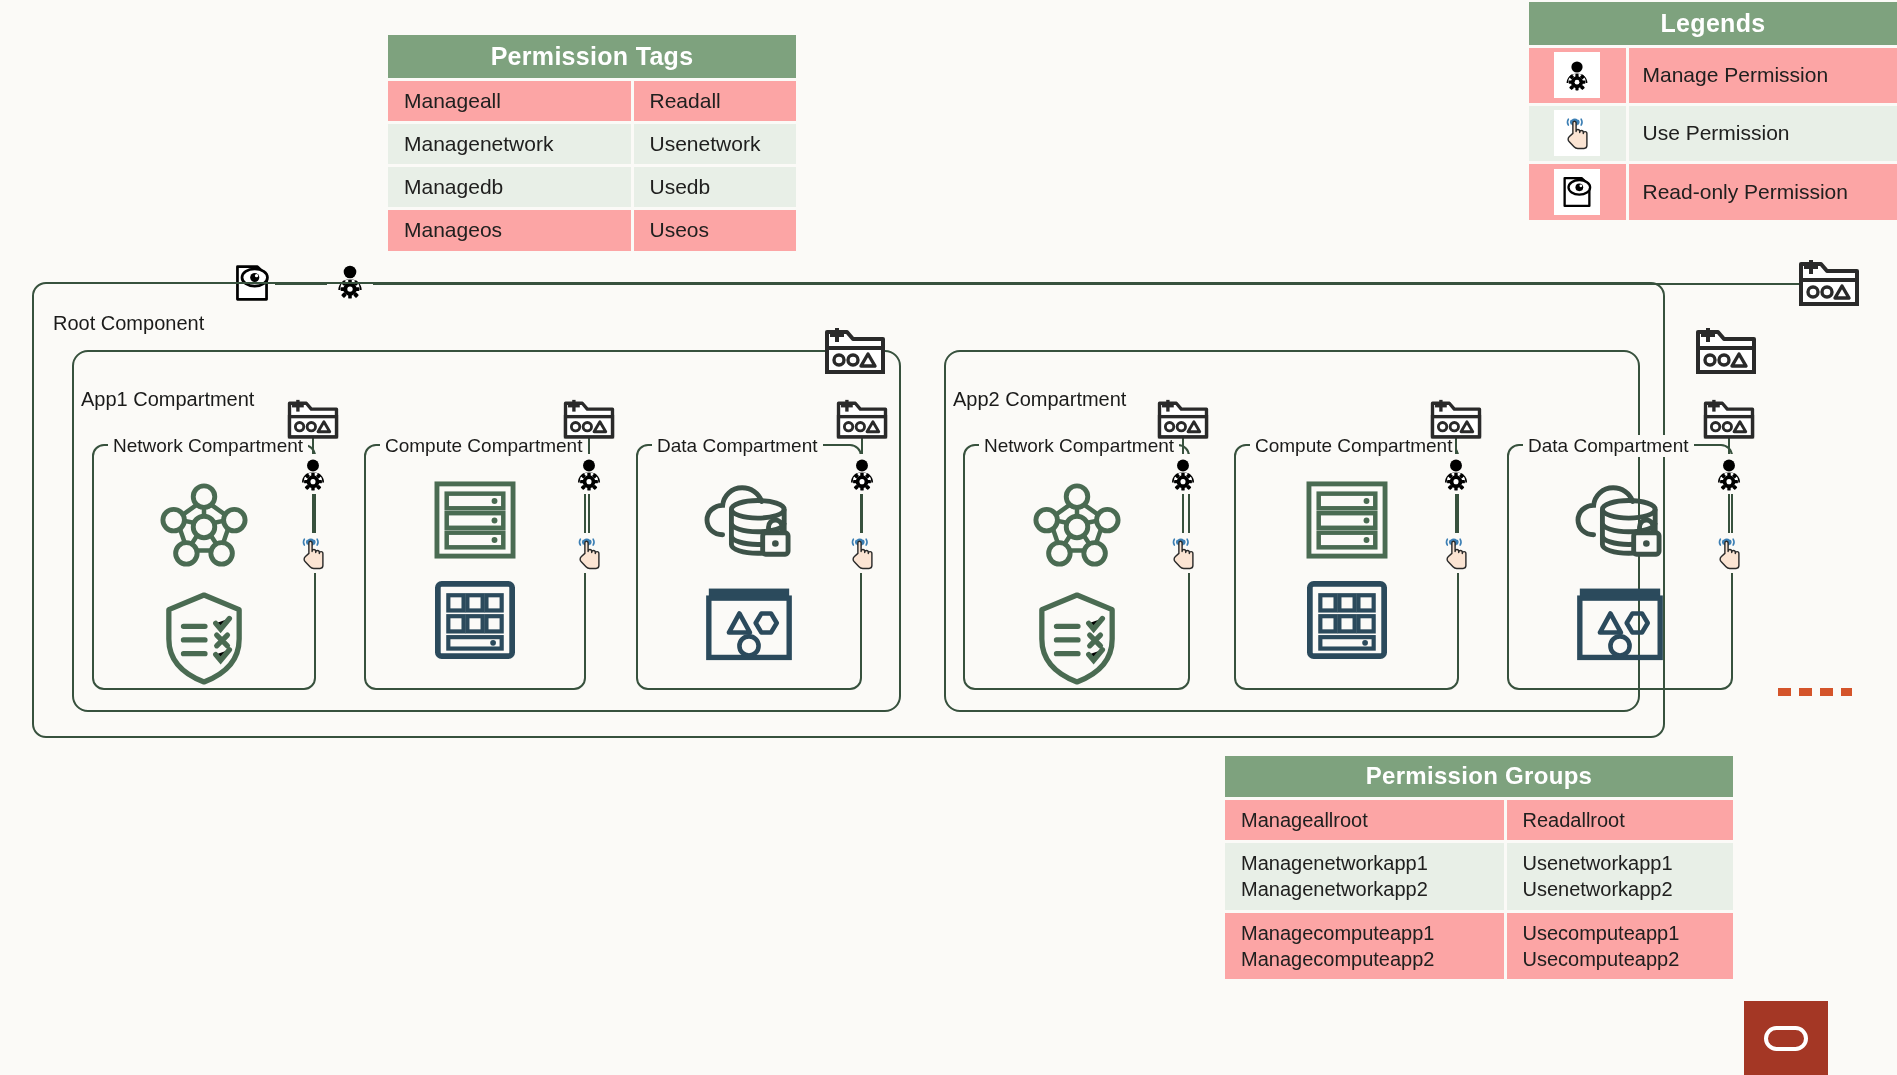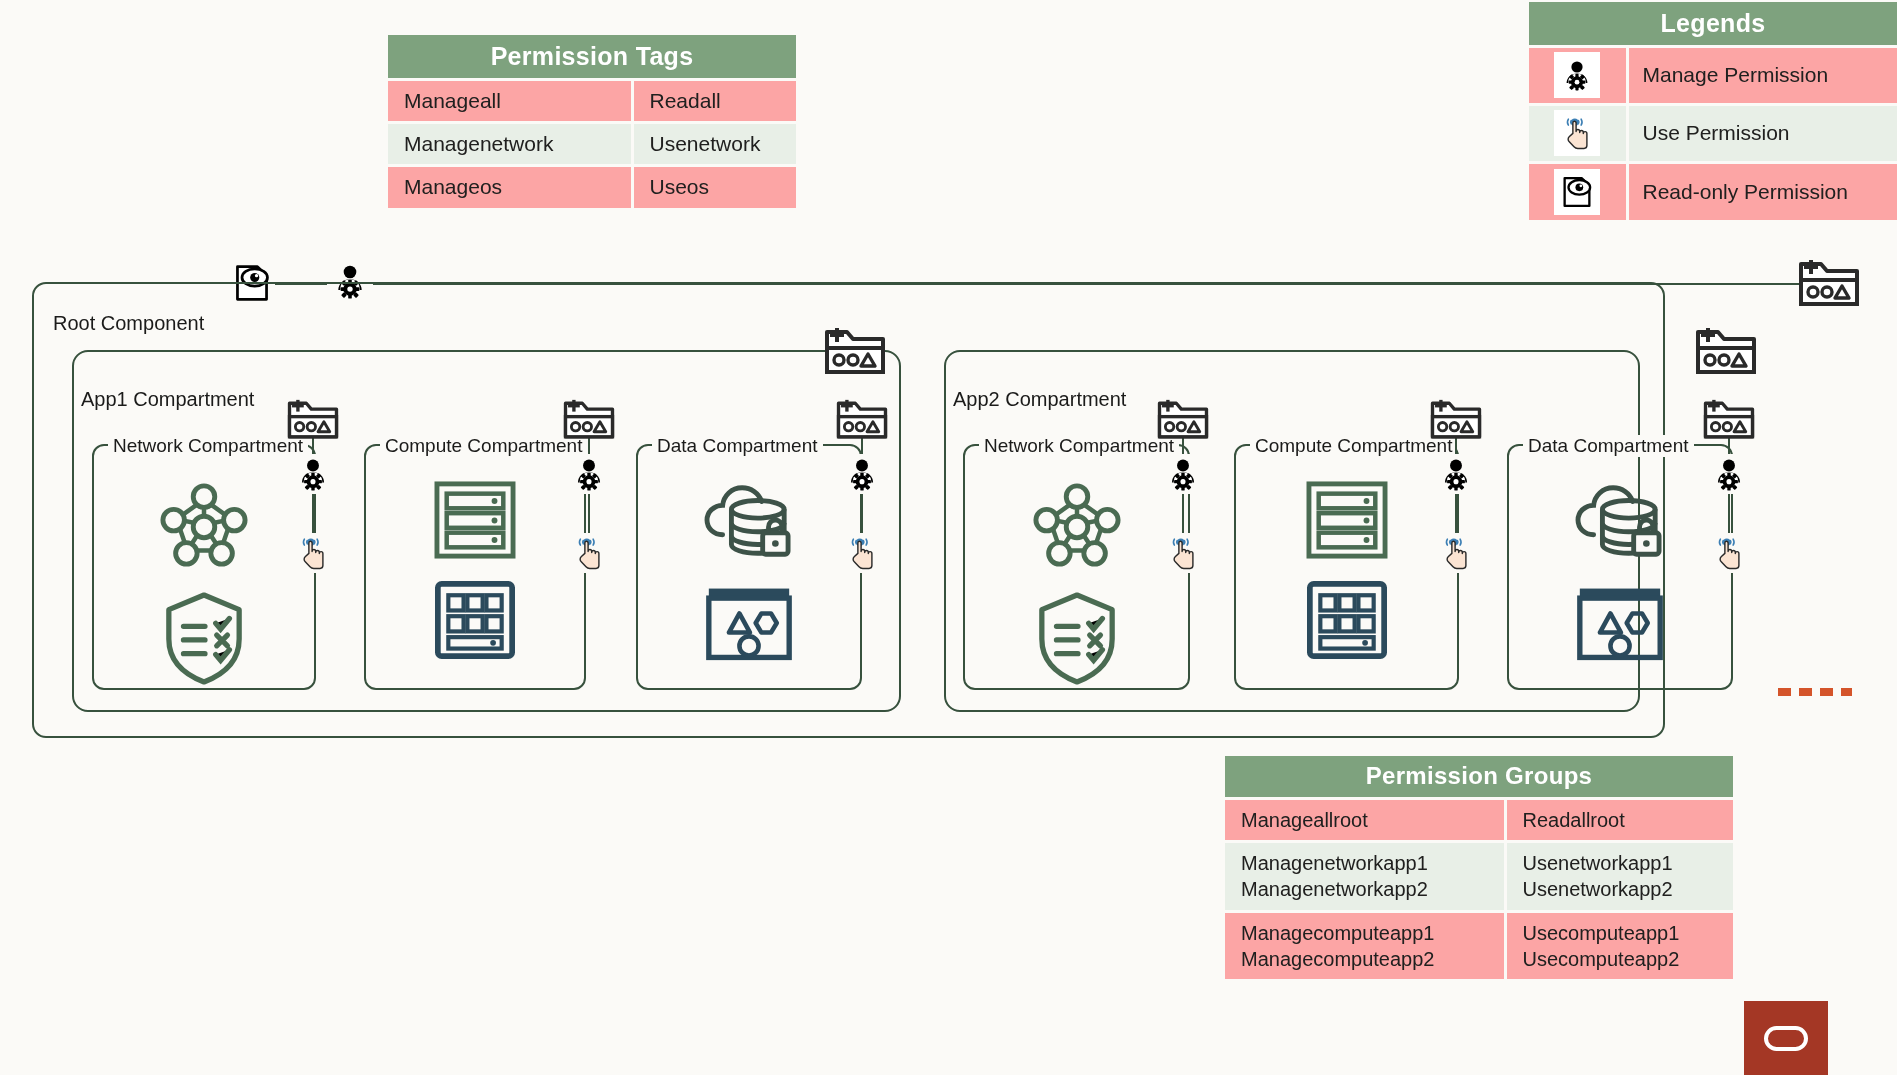--- a/index.html
+++ b/index.html
@@ -265,20 +265,24 @@
       <td class="hdr" colspan="2">Permission Tags</td>
     </tr>
     <tr class="row-a">
       <td class="c c1">Manageall</td>
       <td class="c c2">Readall</td>
     </tr>
     <tr class="row-b">
       <td class="c c1">Managenetwork</td>
       <td class="c c2">Usenetwork</td>
     </tr>
+    <tr class="row-b">
+      <td class="c c1">Managedb</td>
+      <td class="c c2">Usedb</td>
+    </tr>
     <tr class="row-a">
       <td class="c c1">Manageos</td>
       <td class="c c2">Useos</td>
     </tr>
   </tbody>
     </table>
 
   <table id="legends" class="tbl">
     <tbody>
         <tr>

